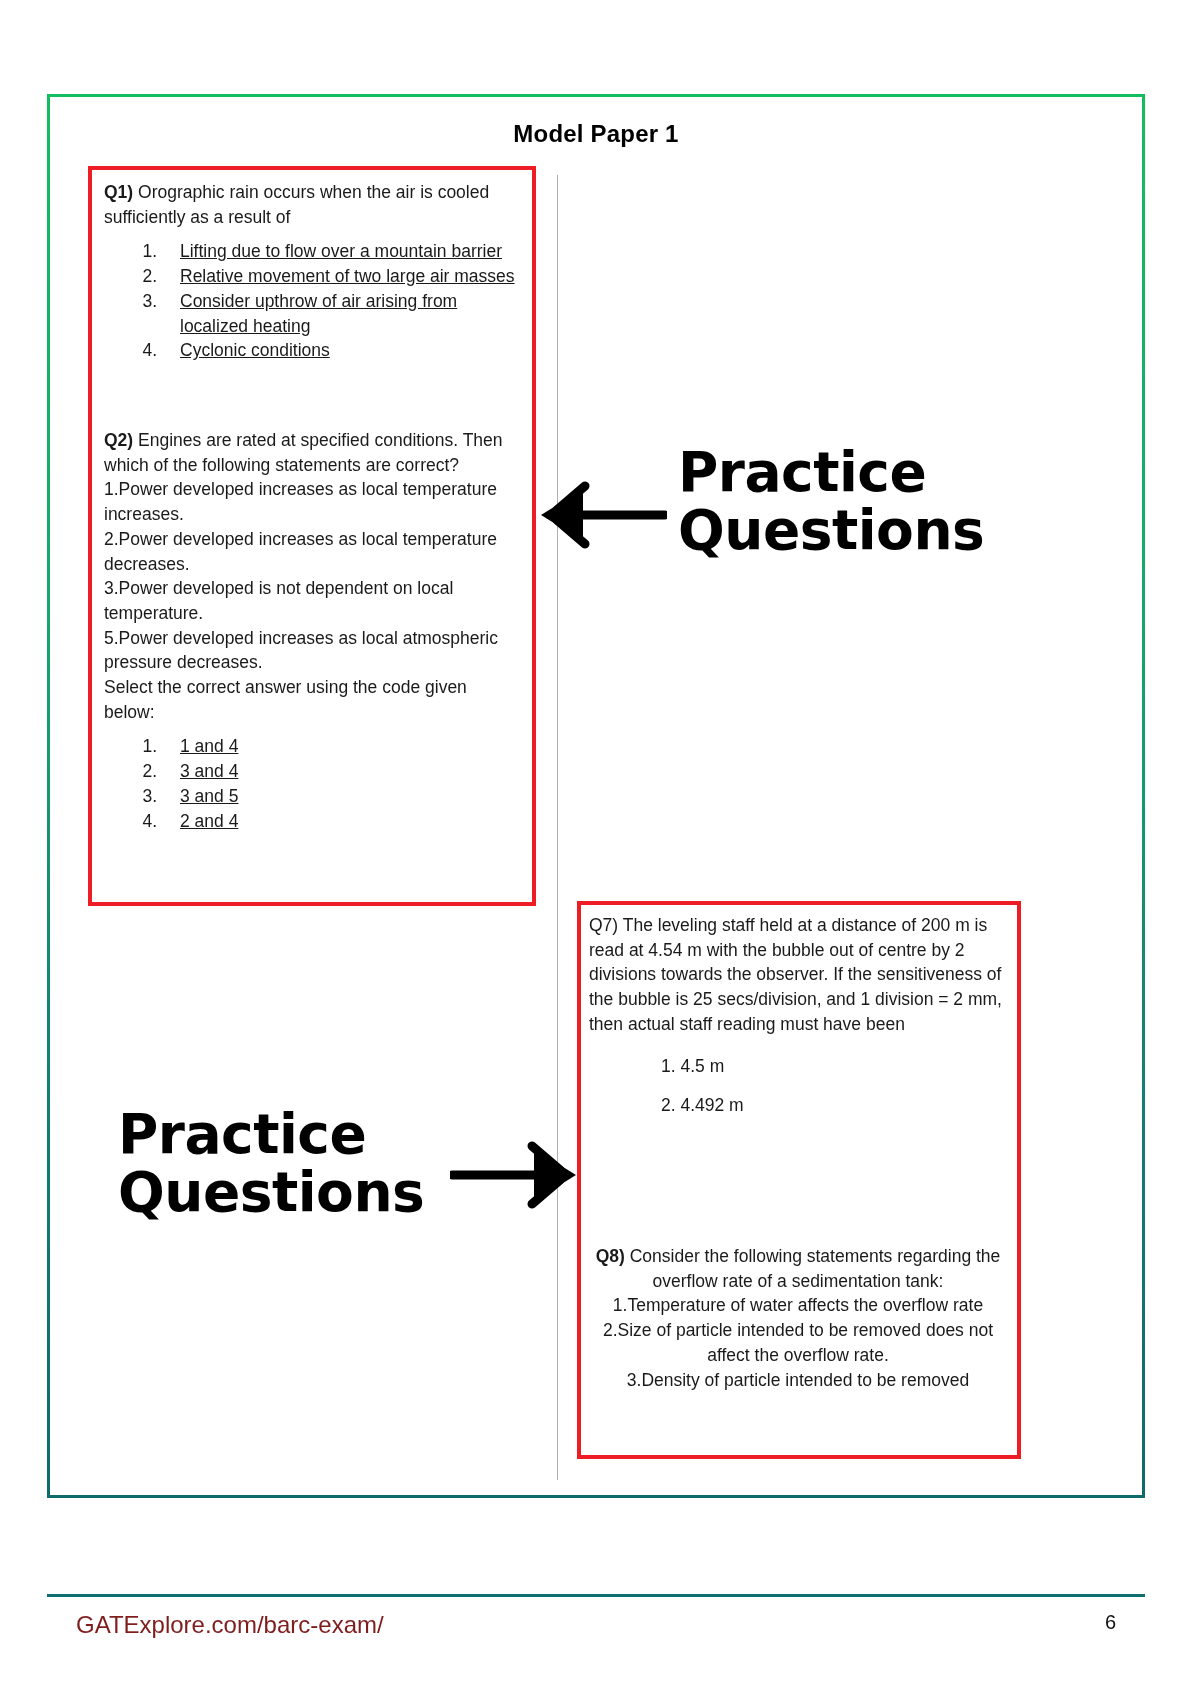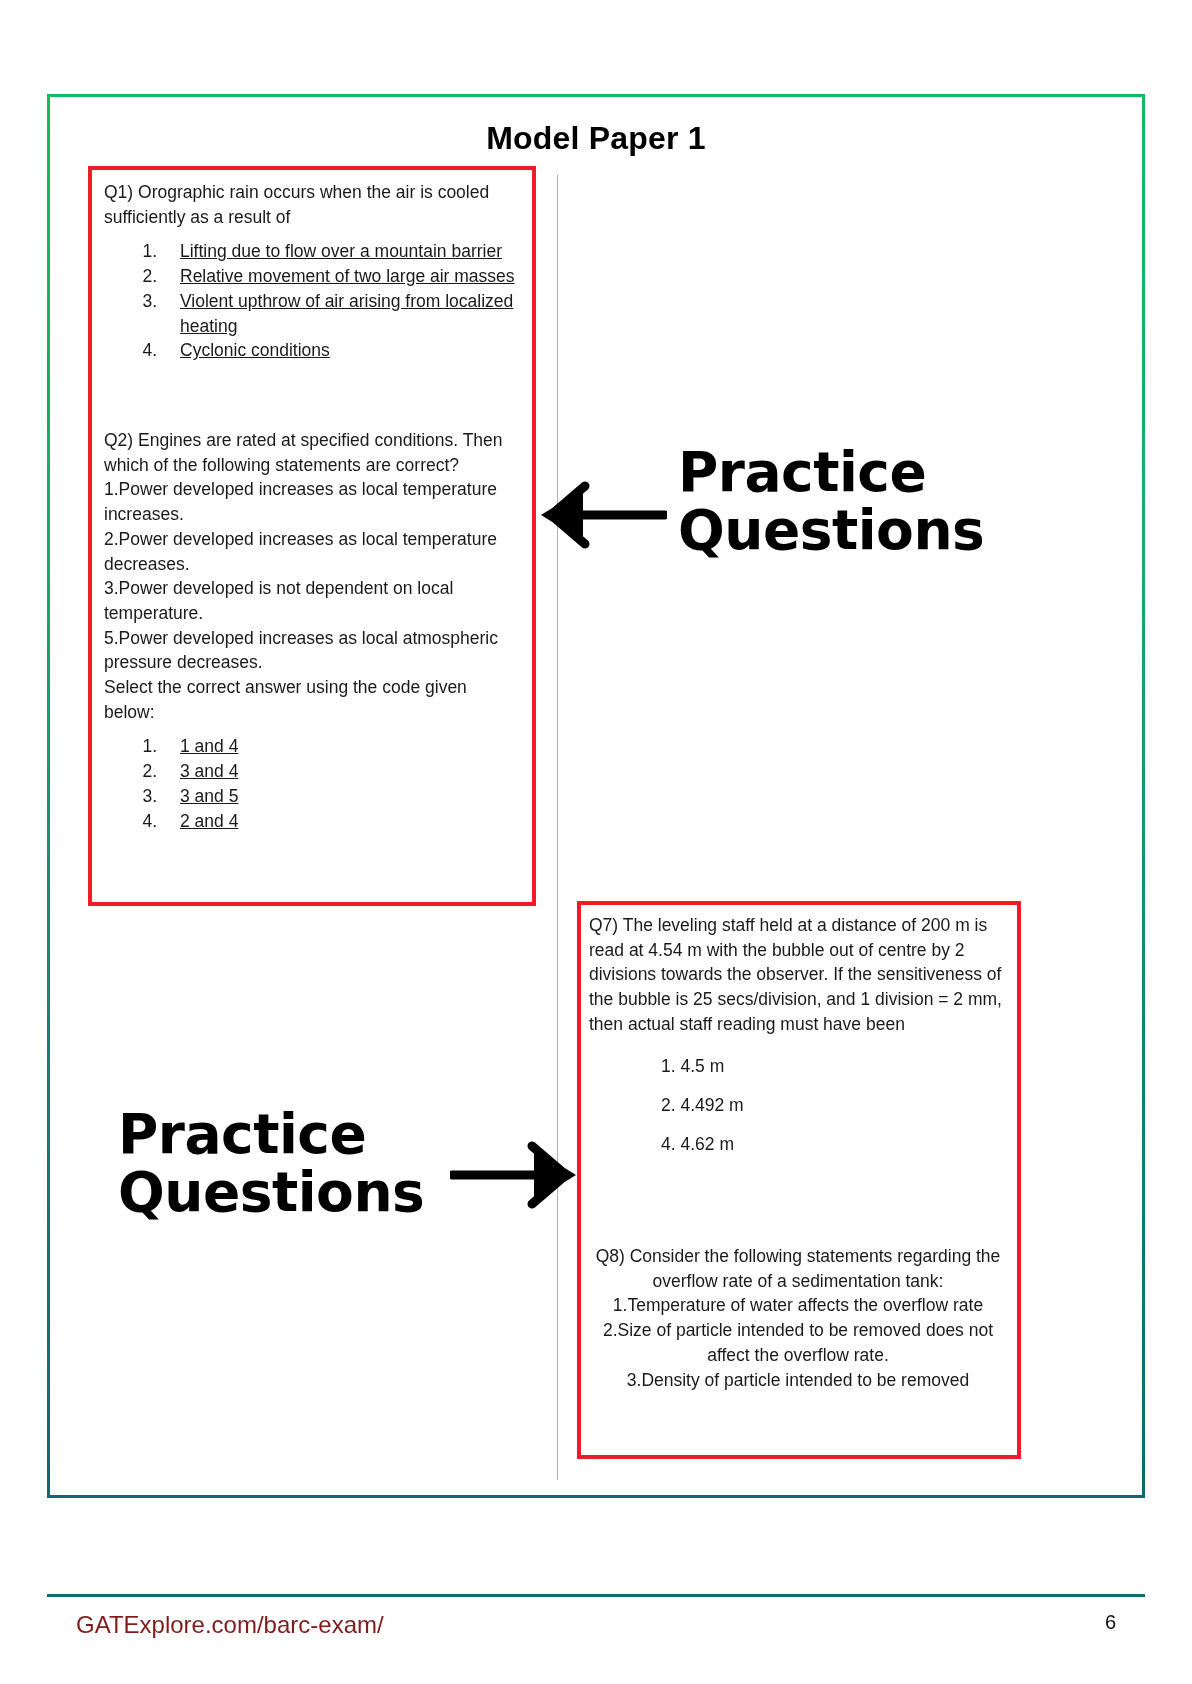--- a/index.html
+++ b/index.html
@@ -41,21 +41,21 @@
   }
   .watermark svg { display: block; }
 
   
   .doc-title {
     position: absolute;
     left: 0;
     top: 120px;
     width: 1192px;
     text-align: center;
-    font-size: 32px;
+    font-size: 24px;
     font-weight: bold;
     letter-spacing: 0.2px;
   }
 
   
   .center-rule {
     position: absolute;
     left: 557px;
     top: 175px;
     width: 1px;
@@ -74,21 +74,21 @@
   #box-right { left: 577px; top: 901px;  width: 444px; height: 558px; }
 
   
   .qblock {
     position: absolute;
     font-size: 17.5px;
     line-height: 24.7px;
     color: #1a1a1a;
   }
   .qblock p { margin: 0; }
-  .qlabel { font-weight: normal; }
+  .qlabel { font-weight: bold; }
 
   
   ol.opts {
     margin: 10px 0 0 0;
     padding-left: 58px;
     list-style-position: outside;
     text-decoration: underline;
   }
   ol.opts li {
     margin: 0 0 0 0;
@@ -176,21 +176,21 @@
 <div class="center-rule"></div>
 
 <div class="red-box" id="box-left"></div>
 <div class="red-box" id="box-right"></div>
 
 <div class="qblock" id="q1">
   <p><span class="qlabel">Q1)</span><span> Orographic rain occurs when the air is cooled sufficiently as a result of</span></p>
   <ol class="opts">
     <li>Lifting due to flow over a mountain barrier</li>
     <li>Relative movement of two large air masses</li>
-    <li>Violent upthrow of air arising from localized heating</li>
+    <li>Consider upthrow of air arising from localized heating</li>
     <li>Cyclonic conditions</li>
   </ol>
 </div>
 
 <div class="qblock" id="q2">
   <p><span class="qlabel">Q2)</span><span> Engines are rated at specified conditions. Then which of the following statements are correct?</span></p>
   <p>1.Power developed increases as local temperature increases.</p>
   <p>2.Power developed increases as local temperature decreases.</p>
   <p>3.Power developed is not dependent on local temperature.</p>
   <p>5.Power developed increases as local atmospheric pressure decreases.</p>
@@ -201,21 +201,20 @@
     <li>3 and 5</li>
     <li>2 and 4</li>
   </ol>
 </div>
 
 <div class="qblock" id="q7">
   <p><span>Q7)</span><span> The leveling staff held at a distance of 200 m is read at 4.54 m with the bubble out of centre by 2 divisions towards the observer. If the sensitiveness of the bubble is 25 secs/division, and 1 division = 2 mm, then actual staff reading must have been</span></p>
   <div class="gap-sm"></div>
   <p class="ropt">1. 4.5 m</p>
   <p class="ropt">2. 4.492 m</p>
-  <p class="ropt">4. 4.62 m</p>
 </div>
 
 <div class="qblock" id="q8">
   <p><span class="qlabel">Q8)</span><span> Consider the following statements regarding the overflow rate of a sedimentation tank:</span></p>
   <p>1.Temperature of water affects the overflow rate</p>
   <p>2.Size of particle intended to be removed does not affect the overflow rate.</p>
   <p>3.Density of particle intended to be removed</p>
 </div>
 
 <div class="arrow" id="arrow-left">

